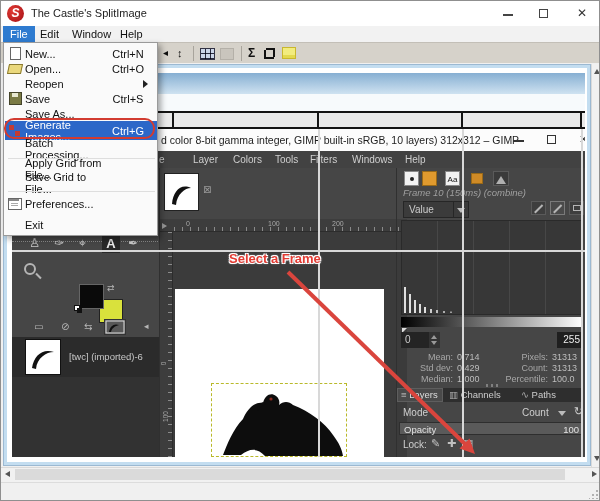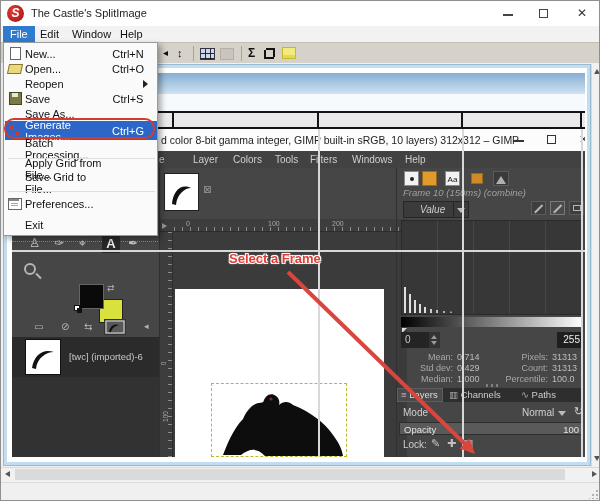--- a/index.html
+++ b/index.html
@@ -199,21 +199,21 @@
       </div>
     <div class="abs" style="left:410px;top:98px;width:15px;height:15px;background:#e09a2e;border:1px solid #9a6a18;"></div>
     <div class="abs" style="left:433px;top:98px;width:15px;height:15px;background:#f2f2f2;border:1px solid #888;font-size:8px;color:#111;text-align:center;line-height:15px;">Aa</div>
     <div class="abs" style="left:459px;top:100px;width:12px;height:11px;background:#cf8a26;border:1px solid #9a6a18;"></div>
     <div class="abs" style="left:481px;top:98px;width:16px;height:15px;background:#3a3a3a;border:1px solid #5a5a5a;">
         <div class="abs tri" style="left:2px;top:4px;border-left:5px solid transparent;border-right:5px solid transparent;border-bottom:8px solid #b0b0b0;"></div>
       </div>
 
     <span class="abs txt" style="left:391px;top:114px;font-size:9.5px;font-style:italic;color:#9f9f9f;">Frame 10 (150ms) (combine)</span>
     <div class="abs" style="left:391px;top:128px;width:66px;height:17px;background:#3b3b3b;border:1px solid #262626;color:#ccc;font-size:10px;">
-      <span class="abs txt" style="left:16px;top:2px;font-style:italic;">Value</span>
+      <span class="abs txt" style="left:5px;top:2px;">Value</span>
       <div class="abs" style="right:0;top:0;width:15px;height:15px;border-left:1px solid #262626;">
         <div class="abs tri" style="left:3px;top:6px;border-left:4px solid transparent;border-right:4px solid transparent;border-top:5px solid #bbb;"></div>
       </div>
     </div>
     <div class="abs" style="left:519px;top:128px;width:15px;height:14px;background:#3e3e3e;border:1px solid #5a5a5a;">
         <div class="abs" style="left:1px;top:6px;width:11px;height:1.5px;background:#b5b5b5;transform:rotate(-45deg);"></div>
       </div>
     <div class="abs" style="left:538px;top:128px;width:15px;height:14px;background:#4a4a4a;border:1px solid #7a7a7a;">
         <div class="abs" style="left:1px;top:6px;width:11px;height:1.5px;background:#b5b5b5;transform:rotate(-45deg);"></div>
       </div>
@@ -262,21 +262,21 @@
     <span class="abs txt" style="left:540px;top:301px;font-size:9px;color:#bdbdbd;">100.0</span>
 
     <div class="abs" style="left:474px;top:311px;width:14px;height:3px;background:repeating-linear-gradient(to right,#808080 0 2px,transparent 2px 5px);"></div>
 
     <div class="abs" style="left:385px;top:315px;width:186px;height:14px;background:#2e2e2e;"></div>
     <div class="abs" style="left:385px;top:315px;width:46px;height:14px;background:#4a4a4a;border:1px solid #5e5e5e;color:#ddd;font-size:9.5px;line-height:12px;padding-left:3px;"><span style="color:#aaa;">≡</span> <span>Layers</span></div>
     <div class="abs" style="left:434px;top:315px;width:56px;height:14px;color:#ccc;font-size:9.5px;line-height:13px;padding-left:3px;"><span style="color:#aaa;">▥</span> <span>Channels</span></div>
     <div class="abs" style="left:492px;top:315px;width:42px;height:14px;color:#ccc;font-size:9.5px;line-height:13px;padding-left:3px;margin-left:14px;"><span style="color:#aaa;">∿</span> <span>Paths</span></div>
 
     <span class="abs txt gtext" style="left:391px;top:334px;">Mode</span>
-    <span class="abs txt gtext" style="left:510px;top:334px;">Normal</span>
+    <span class="abs txt gtext" style="left:510px;top:334px;">Count</span>
     <div class="abs tri" style="left:546px;top:338px;border-left:4px solid transparent;border-right:4px solid transparent;border-top:5px solid #bbb;"></div>
     <div class="abs" style="left:562px;top:332px;color:#ccc;font-size:11px;">↻</div>
 
     <div class="abs" style="left:387px;top:349px;width:184px;height:13px;background:#5a5a5a;border:1px solid #2e2e2e;">
       <span class="abs txt" style="left:4px;top:1px;font-size:9.5px;color:#e2e2e2;">Opacity</span>
       <span class="abs txt" style="right:3px;top:1px;font-size:9.5px;color:#e2e2e2;">100</span>
     </div>
 
     <span class="abs txt gtext" style="left:391px;top:366px;">Lock:</span>
     <span class="abs" style="left:419px;top:364px;color:#c0c0c0;font-size:11px;">✎</span>

